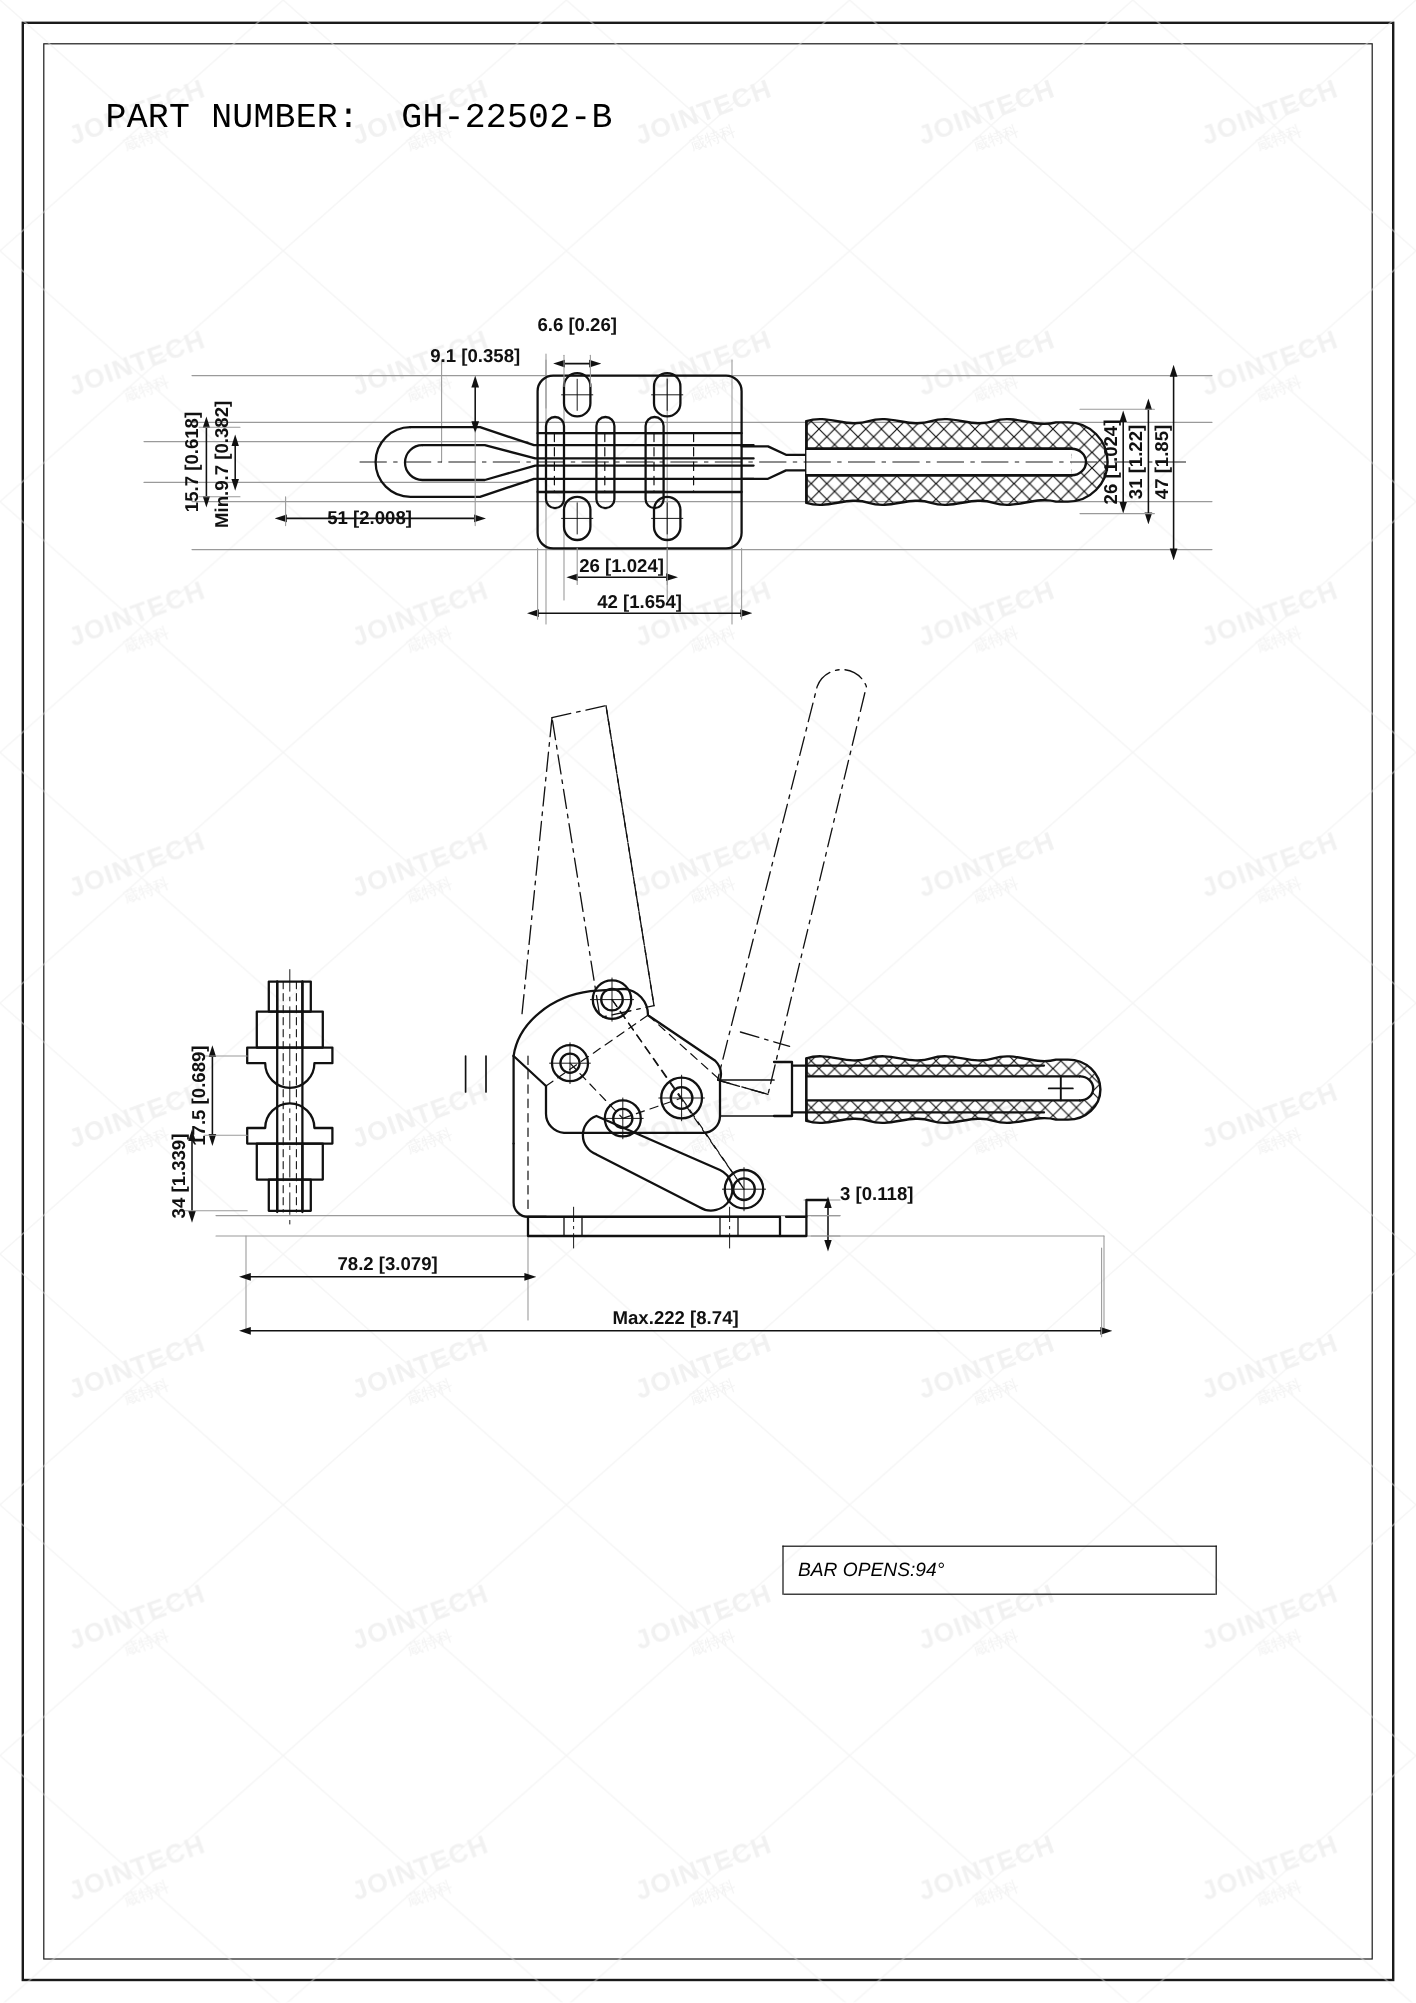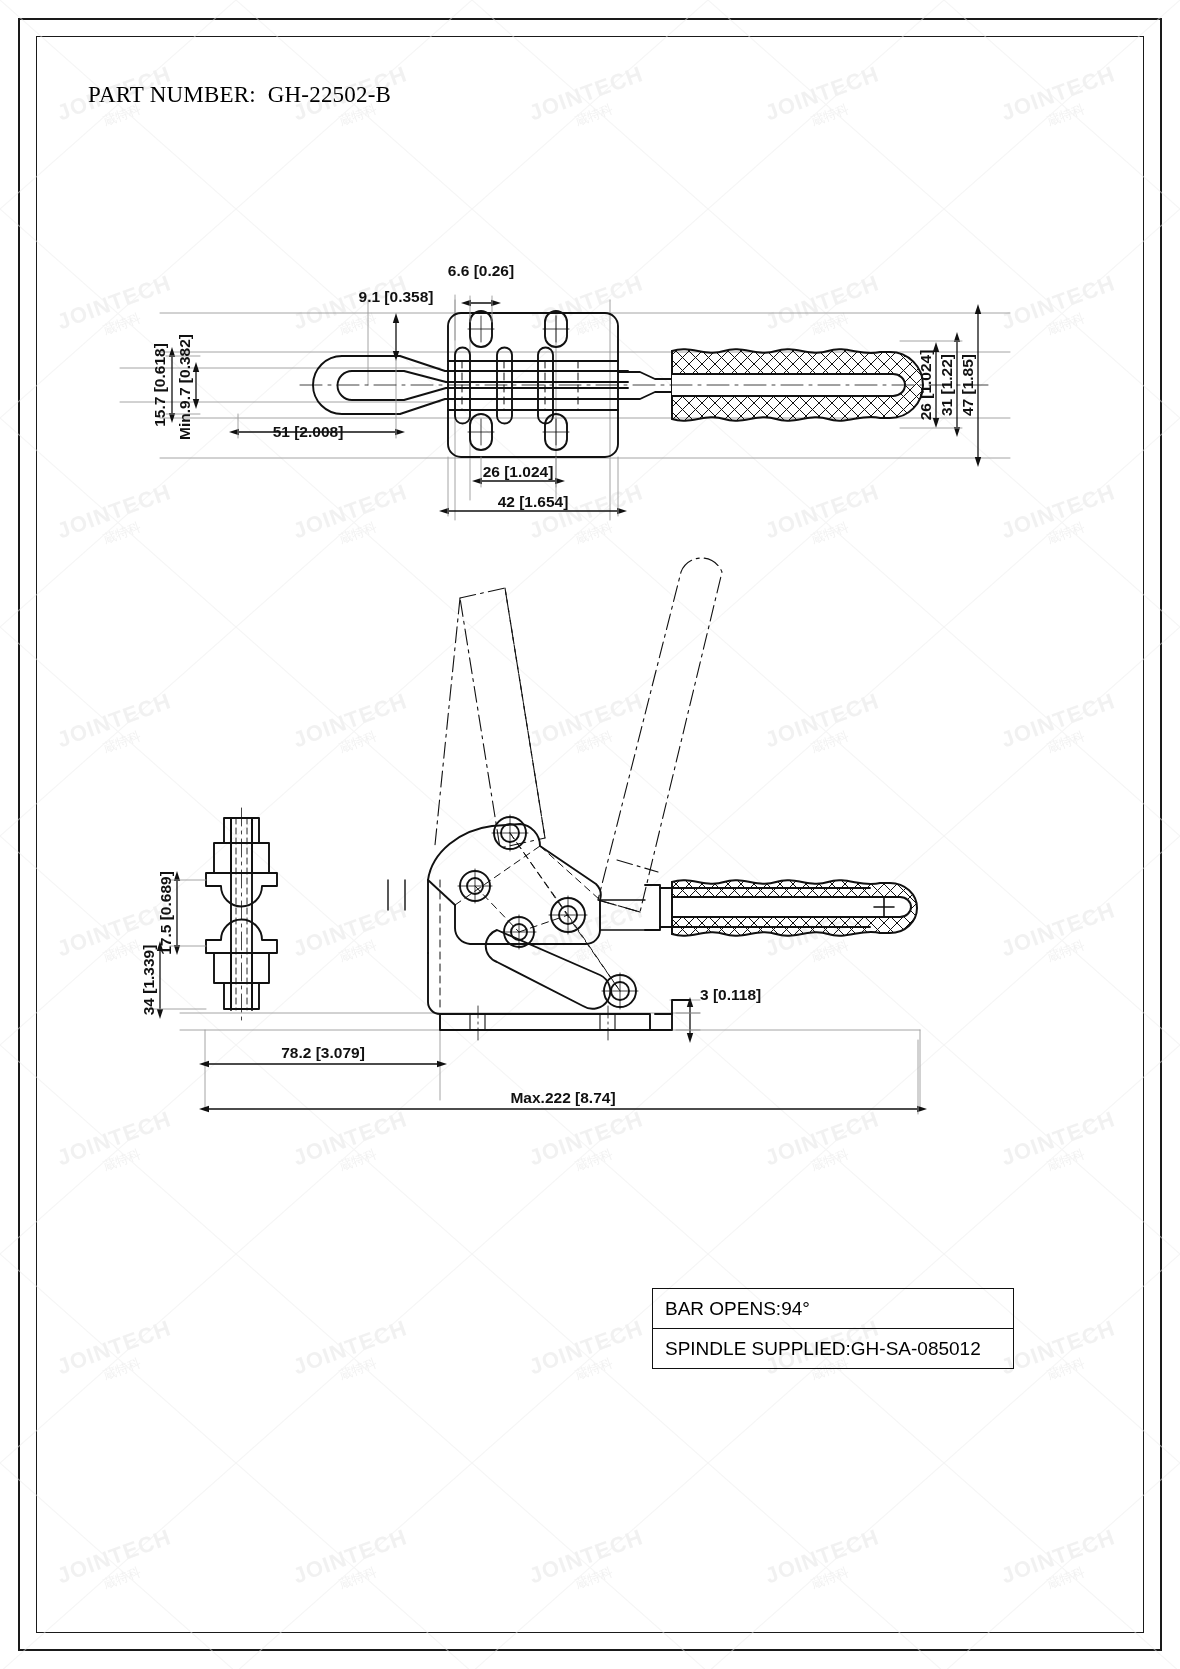--- a/index.html
+++ b/index.html
@@ -11,31 +11,31 @@
        border:2px solid #1a1a1a;box-sizing:border-box;}
   #sheet-inner-border{position:absolute;left:36px;top:36px;width:1108px;height:1597px;
        border:1px solid #1a1a1a;box-sizing:border-box;}
 
   
   #watermark-layer{position:absolute;left:0;top:0;width:1180px;height:1669px;
        pointer-events:none;z-index:4;opacity:.5;}
 
   
   #part-number-title{position:absolute;left:88px;top:82px;
-       font-family:Liberation Serif, serif;font-size:23px;letter-spacing:.2px;
+       font-family:Liberation Mono, monospace;font-size:29px;letter-spacing:.2px;
        white-space:pre;z-index:6;}
 
   
   #drawing-canvas{position:absolute;left:0;top:0;width:1180px;height:1669px;z-index:5;}
 
   
   #spec-table{position:absolute;left:652px;top:1288px;width:362px;z-index:6;
        border:1px solid #111;border-bottom:none;box-sizing:border-box;background:transparent;}
   .spec-row{border-bottom:1px solid #111;height:40px;line-height:40px;
-       padding:0 0 0 12px;font-size:19px;white-space:nowrap;box-sizing:border-box;}
+       padding:0 0 0 12px;font-size:16px;white-space:nowrap;box-sizing:border-box;font-style:italic;}
 </style>
 </head>
 <body>
 
 <svg id="watermark-layer" viewBox="0 0 1180 1669" xmlns="http://www.w3.org/2000/svg">
   <defs>
     <pattern id="wm-pat" width="236" height="209" patternUnits="userSpaceOnUse">
       <g stroke="#ececec" stroke-width="1.2" fill="none">
         <path d="M0 0 L236 209 M236 0 L0 209"></path>
       </g>
@@ -408,14 +408,13 @@
     <text transform="translate(171,913) rotate(-90)" text-anchor="middle">17.5 [0.689]</text>
     <text transform="translate(154,980) rotate(-90)" text-anchor="middle">34 [1.339]</text>
     <text x="700" y="1000" text-anchor="start">3 [0.118]</text>
     <text x="323" y="1058" text-anchor="middle">78.2 [3.079]</text>
     <text x="563" y="1103" text-anchor="middle">Max.222 [8.74]</text>
   </g>
 </svg>
 
 <div id="spec-table">
   <div class="spec-row">BAR OPENS:94°</div>
-  <div class="spec-row">SPINDLE SUPPLIED:GH-SA-085012</div>
 </div>
 
 </body></html>

